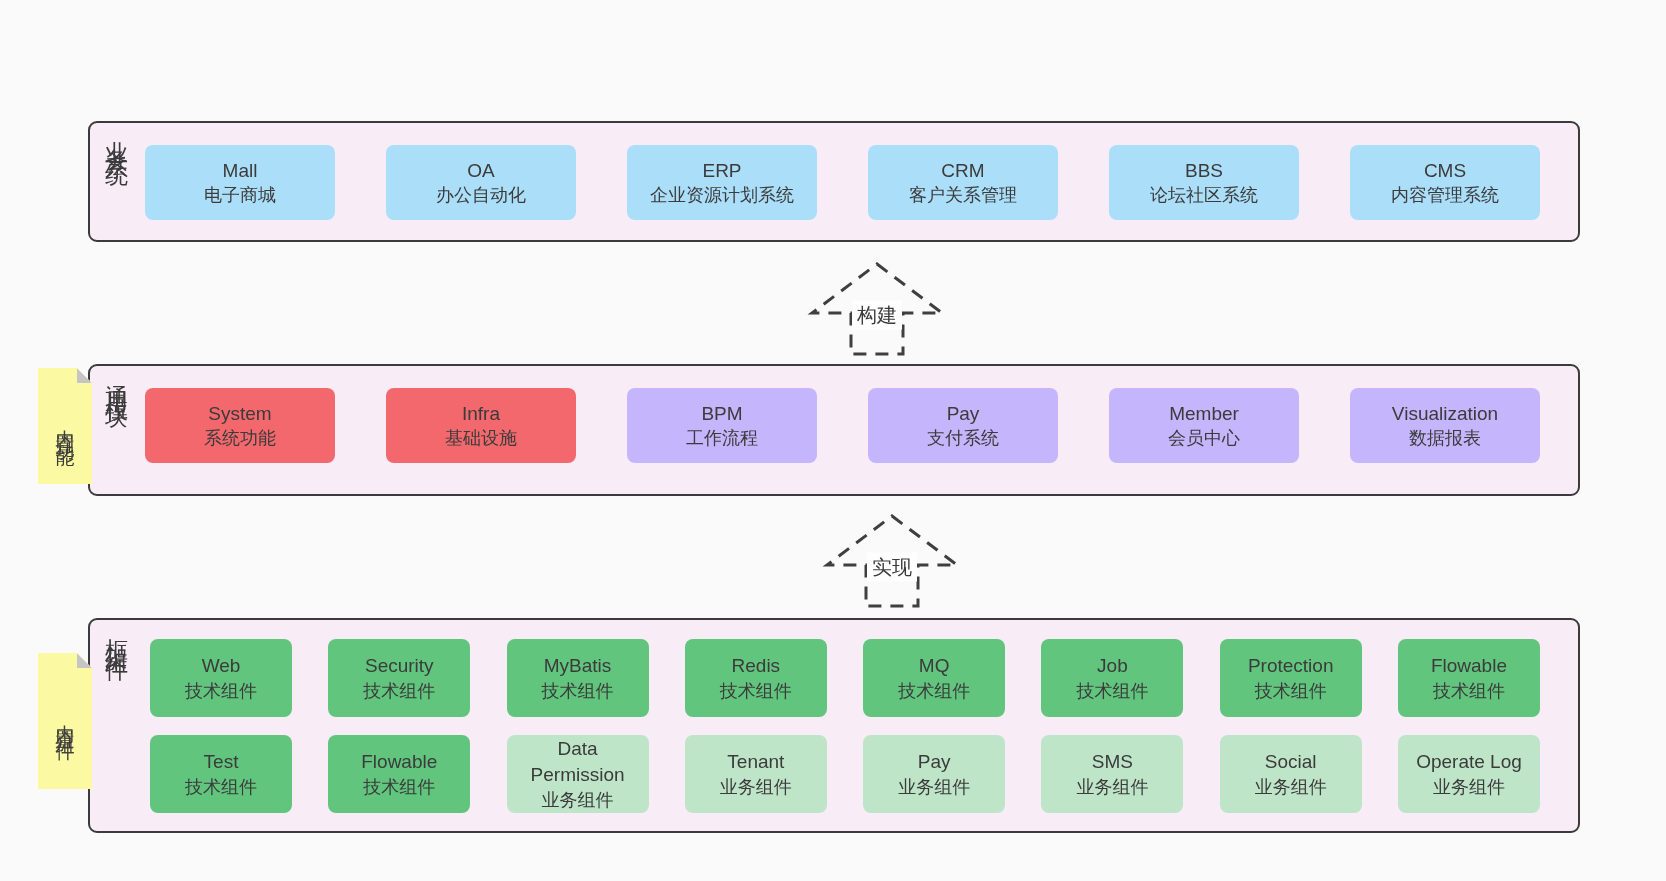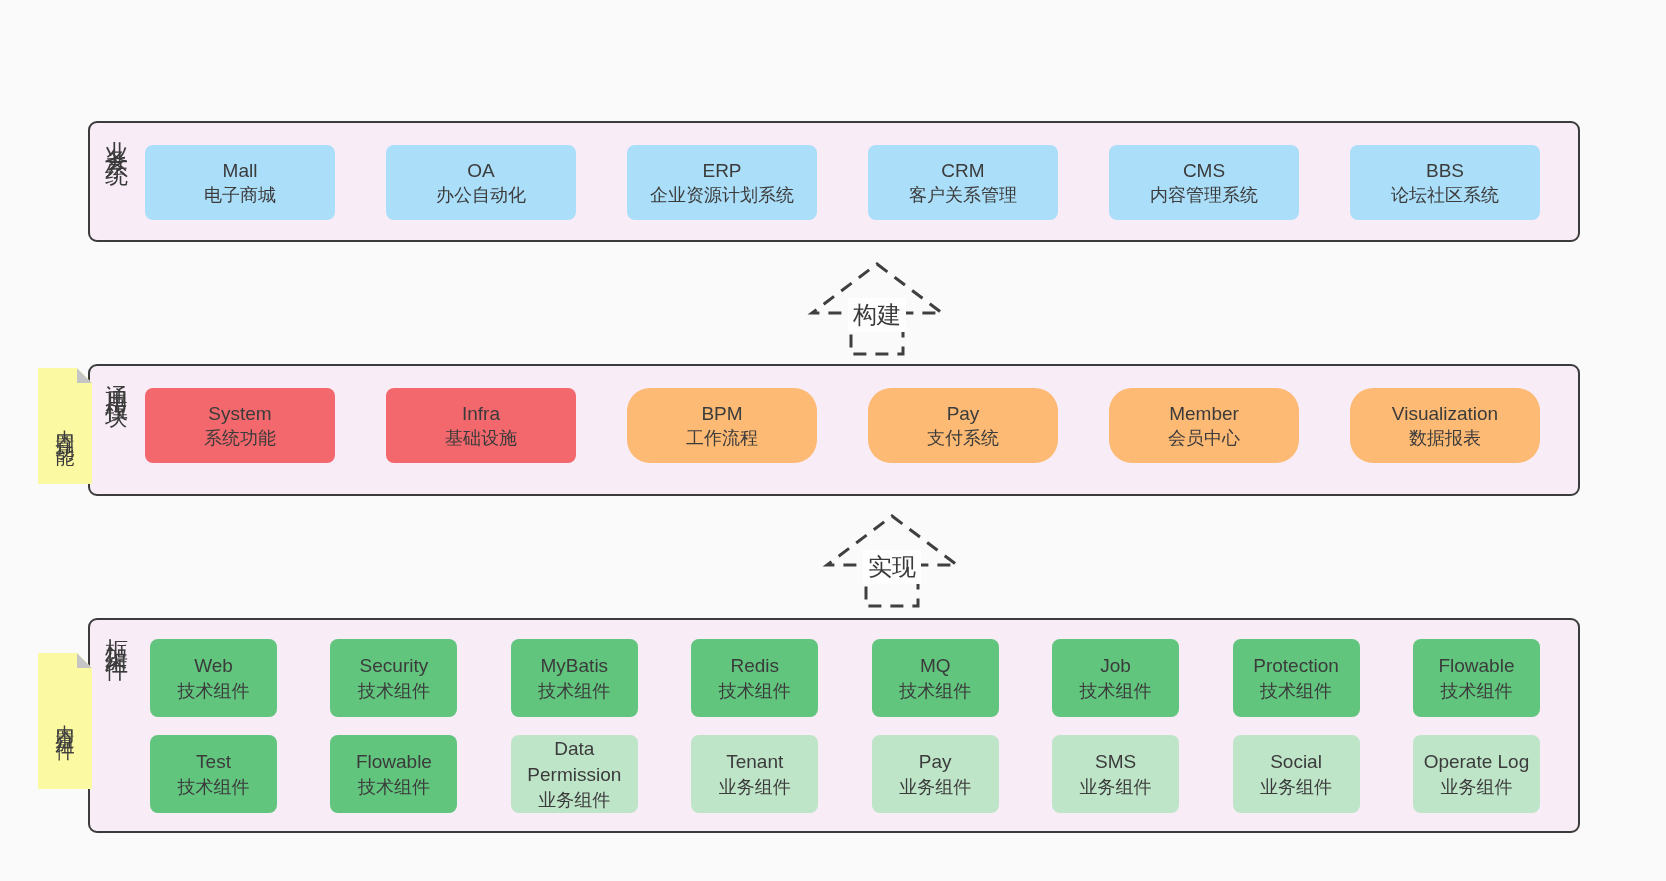--- a/index.html
+++ b/index.html
@@ -15,44 +15,44 @@
     font-size:23px;color:#3B3B3B;}
 
   .boxrow{position:absolute;display:flex;justify-content:space-between;}
   .band1 .boxrow,.band2 .boxrow{left:55px;right:38px;top:22px;height:75px;}
   .band3 .row1{left:60px;right:38px;top:19px;height:78px;}
   .band3 .row2{left:60px;right:38px;top:115px;height:78px;}
 
   .box{border-radius:8px;display:flex;flex-direction:column;align-items:center;justify-content:center;
     text-align:center;color:#3B3B3B;line-height:1.35;padding:2px 4px;box-sizing:border-box;}
   .band1 .box,.band2 .box{width:190px;}
-  .band3 .box{width:127px;}
+  .band3 .box{width:142px;}
   .box .en{font-size:19px;}
   .box .zh{font-size:18px;}
   .blue{background:#ABDEF9;}
   .red{background:#F3686C;}
-  .pink{background:#fdba74;border-radius:23px;}
+  .pink{background:#c4b5fd;}
   .green{background:#61C57E;}
   .lightgreen{background:#BFE5C9;}
 
   .note{position:absolute;left:38px;width:54px;background:#FBF9A1;z-index:3;
     clip-path:polygon(0 0,calc(100% - 15px) 0,100% 15px,100% 100%,0 100%);
     display:flex;align-items:center;justify-content:center;}
   .note1{top:368px;height:116px;}
   .note2{top:653px;height:136px;}
   .note-text{writing-mode:vertical-rl;text-orientation:upright;font-size:19px;letter-spacing:6px;color:#3B3B3B;}
   .note-fold{position:absolute;top:0;right:0;width:15px;height:15px;background:#C5C5C5;
     clip-path:polygon(0 0,100% 100%,0 100%);}
 
   .arrow{position:absolute;width:140px;height:96px;}
   .arrow1{left:807px;top:261px;}
   .arrow2{left:822px;top:513px;text-align:center;}
   .arrow svg{position:absolute;left:0;top:0;}
   .arrow-label{position:absolute;left:50%;top:54px;transform:translate(-50%,-50%);
-    background:#FEFEFE;padding:1px 5px;font-size:24px;color:#3B3B3B;white-space:nowrap;}
+    background:#FEFEFE;padding:1px 5px;font-size:20px;color:#3B3B3B;white-space:nowrap;}
 </style>
 </head>
 <body>
 
 <div class="canvas">
 
   <section class="band band1">
     <div class="band-label">业务系统</div>
     <div class="boxrow">
       <div class="box blue">
@@ -65,26 +65,26 @@
       </div>
       <div class="box blue">
         <div class="en">ERP</div>
         <div class="zh">企业资源计划系统</div>
       </div>
       <div class="box blue">
         <div class="en">CRM</div>
         <div class="zh">客户关系管理</div>
       </div>
       <div class="box blue">
+        <div class="en">BBS</div>
+        <div class="zh">论坛社区系统</div>
+      </div>
+      <div class="box blue">
         <div class="en">CMS</div>
         <div class="zh">内容管理系统</div>
-      </div>
-      <div class="box blue">
-        <div class="en">BBS</div>
-        <div class="zh">论坛社区系统</div>
       </div>
     </div>
   </section>
 
   <div class="arrow arrow1">
     <svg width="140" height="96" viewBox="0 0 140 96">
       <polygon points="70,3 135,52 96,52 96,93 44,93 44,52 5,52" fill="#FAFAFA" stroke="#3F3F3F" stroke-width="3" stroke-dasharray="13 9"></polygon>
     </svg>
     <span class="arrow-label">构建</span>
   </div>

